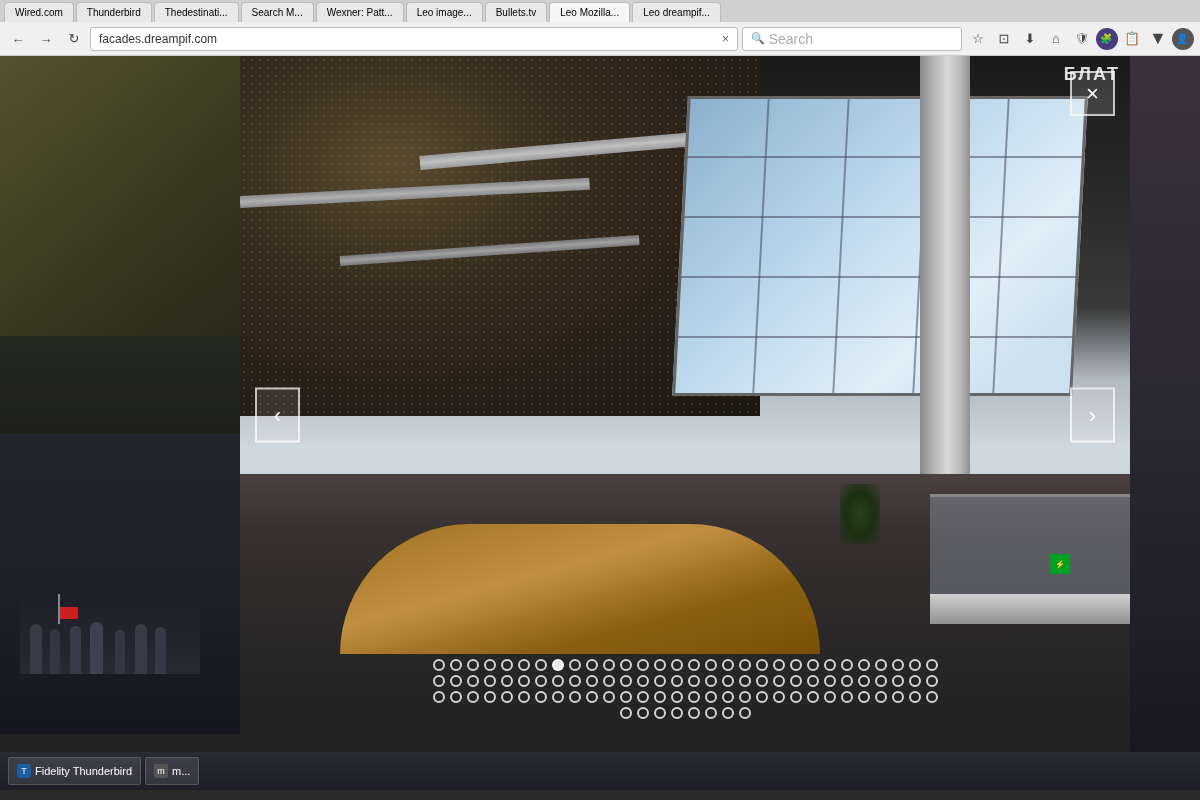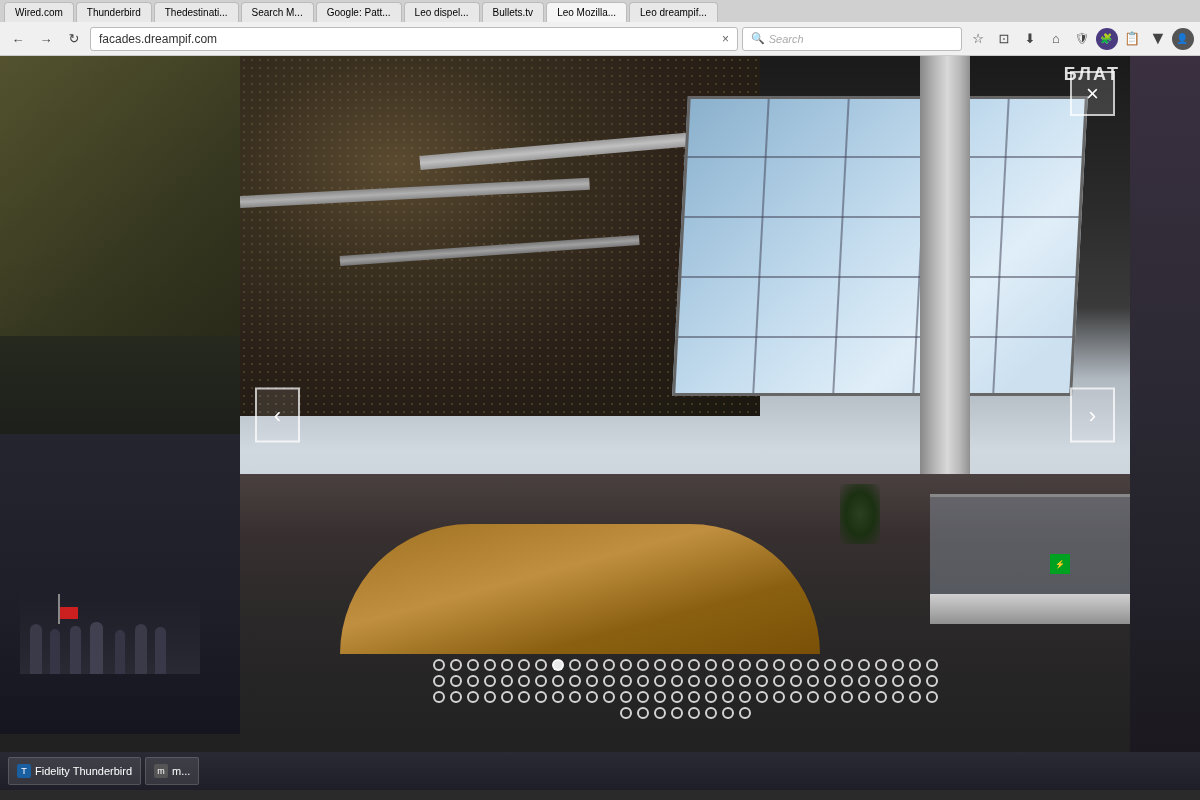--- a/index.html
+++ b/index.html
@@ -354,24 +354,24 @@
     <div class="tab">
         <span>Thunderbird</span>
       </div>
     <div class="tab">
         <span>Thedestinati...</span>
       </div>
     <div class="tab">
         <span>Search M...</span>
       </div>
     <div class="tab">
-        <span>Google: Patt...</span>
-      </div>
-    <div class="tab">
-        <span>Leo dispel...</span>
+        <span>Wexner: Patt...</span>
+      </div>
+    <div class="tab">
+        <span>Leo image...</span>
       </div>
     <div class="tab">
         <span>Bullets.tv</span>
       </div>
     <div class="tab active">
         <span>Leo Mozilla...</span>
       </div>
     <div class="tab">
         <span>Leo dreampif...</span>
       </div>
@@ -380,21 +380,21 @@
   <div class="nav-bar">
     <button class="nav-btn">←</button>
     <button class="nav-btn">→</button>
     <button class="nav-btn">↻</button>
     <div class="address-bar">
       <span class="address-text">facades.dreampif.com</span>
       <span class="close-x">×</span>
     </div>
     <div class="search-bar">
       <span class="search-icon-small">🔍</span>
-      <span style="color:#aaa; font-size:11px;font-style:italic;">Search</span>
+      <span style="color:#aaa; font-size:14px;">Search</span>
     </div>
     <div class="nav-icons">
       <button class="nav-btn">☆</button>
       <button class="nav-btn">⊡</button>
       <button class="nav-btn">⬇</button>
       <button class="nav-btn">⌂</button>
       <button class="nav-btn" style="font-size:11px;">🛡</button>
       <button class="nav-btn" style="background:#4a3a80; color:white; border-radius:50%; width:22px; height:22px; font-size:10px;">🧩</button>
       <button class="nav-btn">📋</button>
       <button class="nav-btn" style="font-size:18px;">▼</button>

